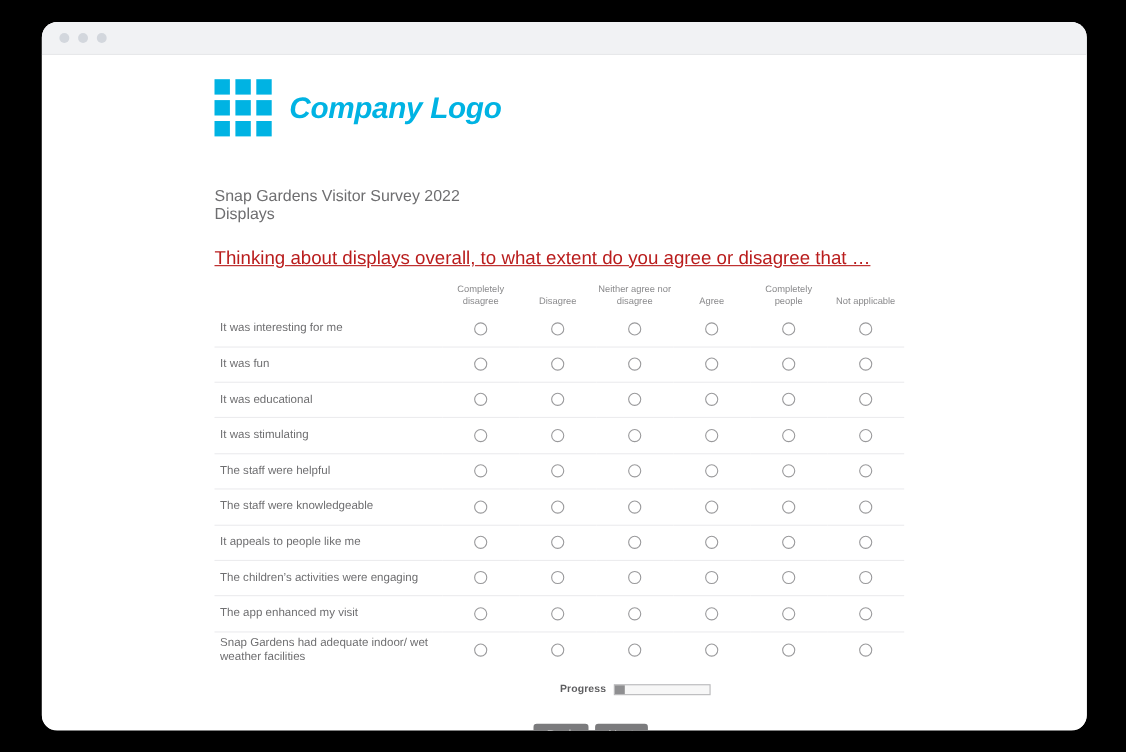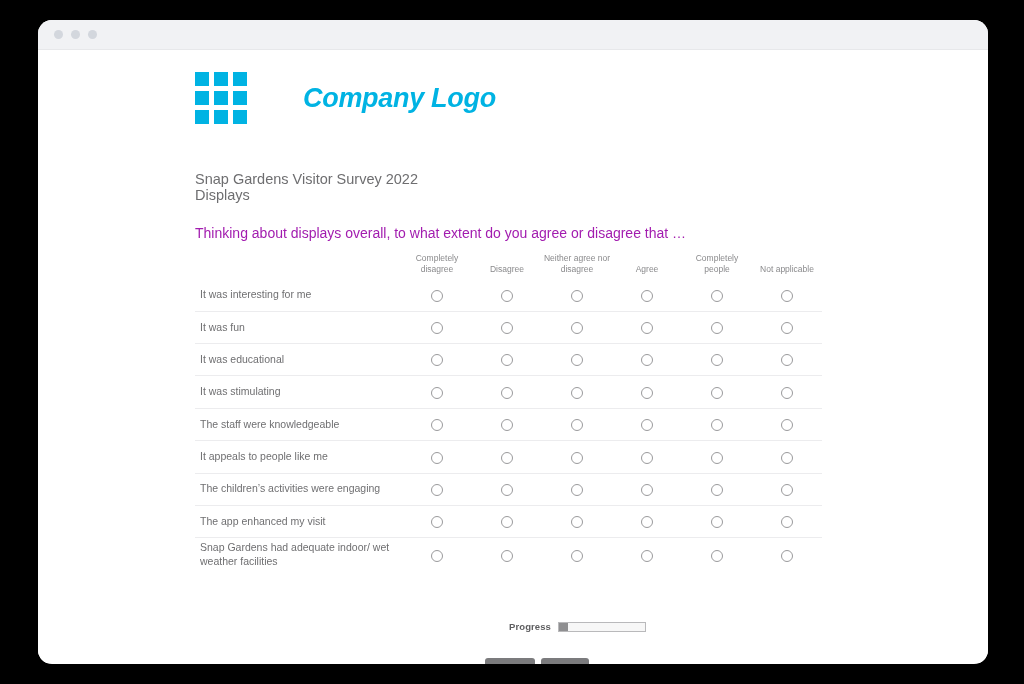--- a/index.html
+++ b/index.html
@@ -56,21 +56,20 @@
     left: 157px;
     top: 18px;
     width: 680px;
   }
 
   
   .logo-row {
     display: flex;
     align-items: center;
     height: 60px;
-    gap: 40px;
   }
   .logo-grid {
     width: 52px;
     height: 52px;
     display: grid;
     grid-template-columns: repeat(3, 14px);
     grid-template-rows: repeat(3, 14px);
     gap: 5px;
   }
   .logo-grid i {
@@ -91,22 +90,23 @@
     margin-top: 43px;
     font-size: 14.5px;
     color: #6e6e70;
   }
   .section-title {
     font-size: 14.5px;
     color: #6e6e70;
   }
   .question-text {
     margin-top: 22px;
-    font-size: 14px;
-    color: #a21caf;
+    font-size: 17px;
+    color: #b91c1c;
+    text-decoration: underline;
   }
 
   
   .grid-table {
     margin-top: 12px;
     width: 627px;
     border-collapse: collapse;
     table-layout: fixed;
   }
   .grid-table col.label-col { width: 207px; }
@@ -304,20 +304,29 @@
             <tr>
               <td class="row-label">It was stimulating</td>
               <td class="opt-cell"><span class="radio"></span></td>
               <td class="opt-cell"><span class="radio"></span></td>
               <td class="opt-cell"><span class="radio"></span></td>
               <td class="opt-cell"><span class="radio"></span></td>
               <td class="opt-cell"><span class="radio"></span></td>
               <td class="opt-cell"><span class="radio"></span></td>
             </tr>
             <tr>
+              <td class="row-label">The staff were helpful</td>
+              <td class="opt-cell"><span class="radio"></span></td>
+              <td class="opt-cell"><span class="radio"></span></td>
+              <td class="opt-cell"><span class="radio"></span></td>
+              <td class="opt-cell"><span class="radio"></span></td>
+              <td class="opt-cell"><span class="radio"></span></td>
+              <td class="opt-cell"><span class="radio"></span></td>
+            </tr>
+            <tr>
               <td class="row-label">The staff were knowledgeable</td>
               <td class="opt-cell"><span class="radio"></span></td>
               <td class="opt-cell"><span class="radio"></span></td>
               <td class="opt-cell"><span class="radio"></span></td>
               <td class="opt-cell"><span class="radio"></span></td>
               <td class="opt-cell"><span class="radio"></span></td>
               <td class="opt-cell"><span class="radio"></span></td>
             </tr>
             <tr>
               <td class="row-label">It appeals to people like me</td>

